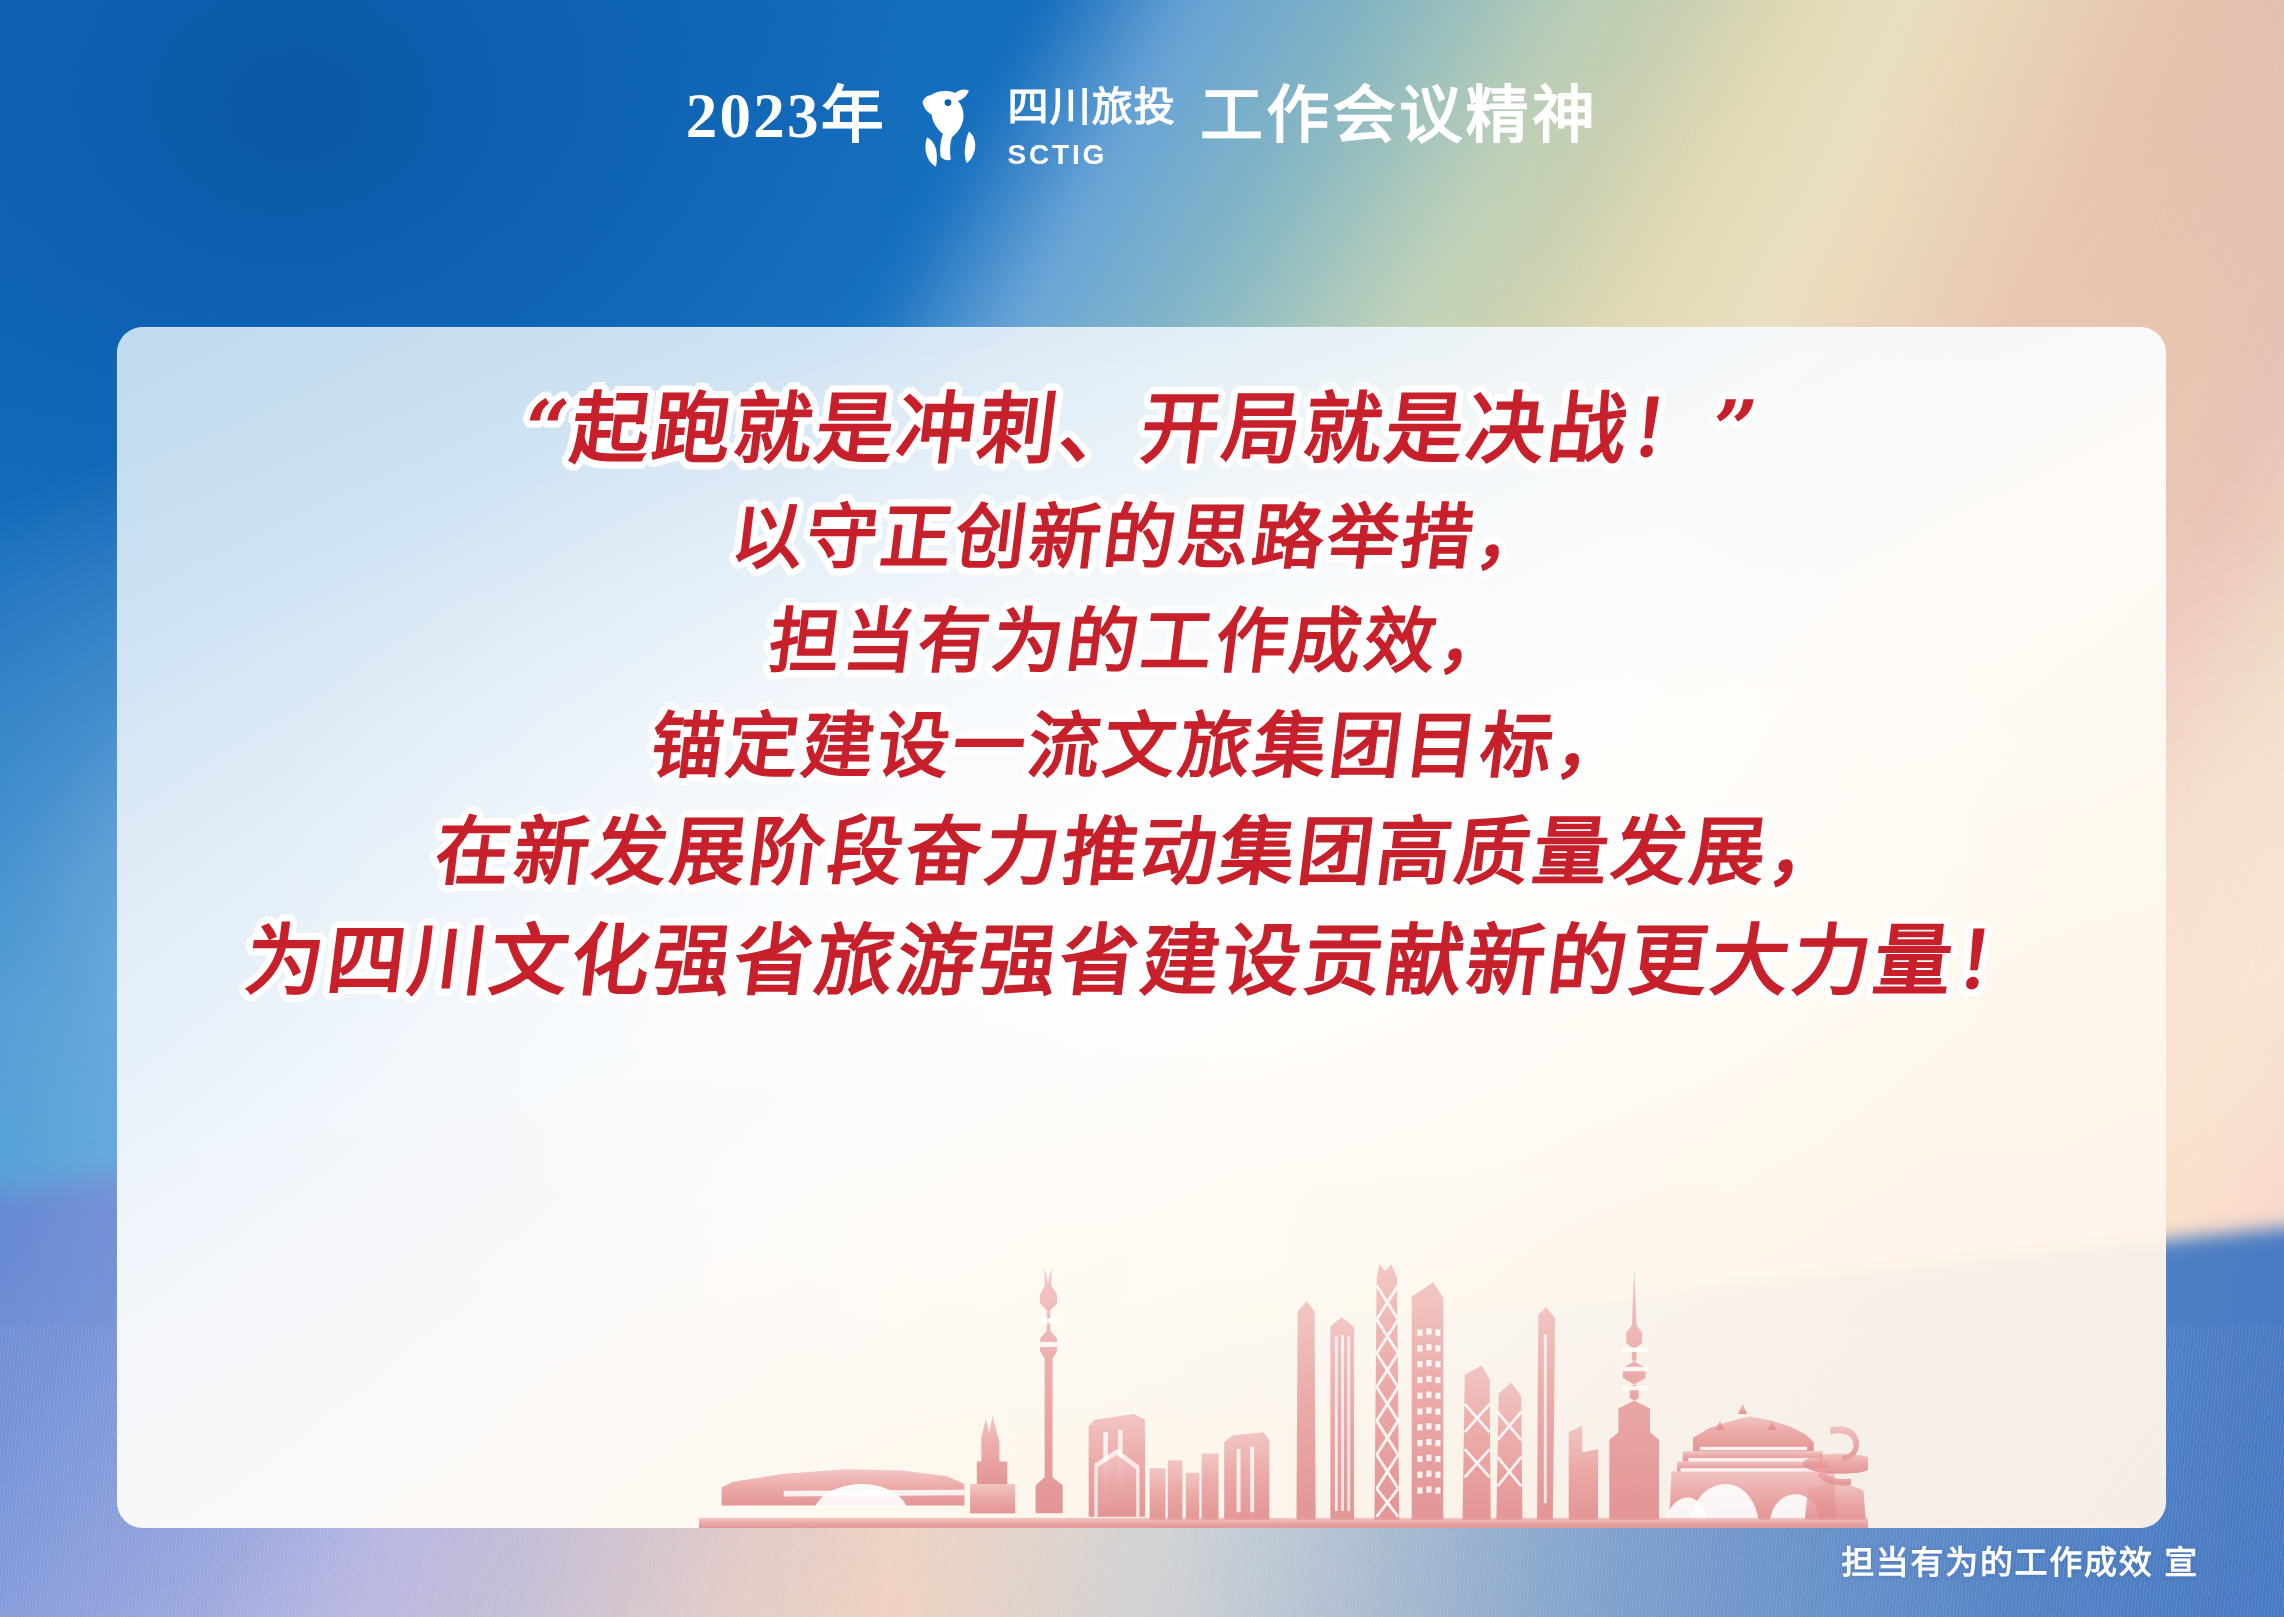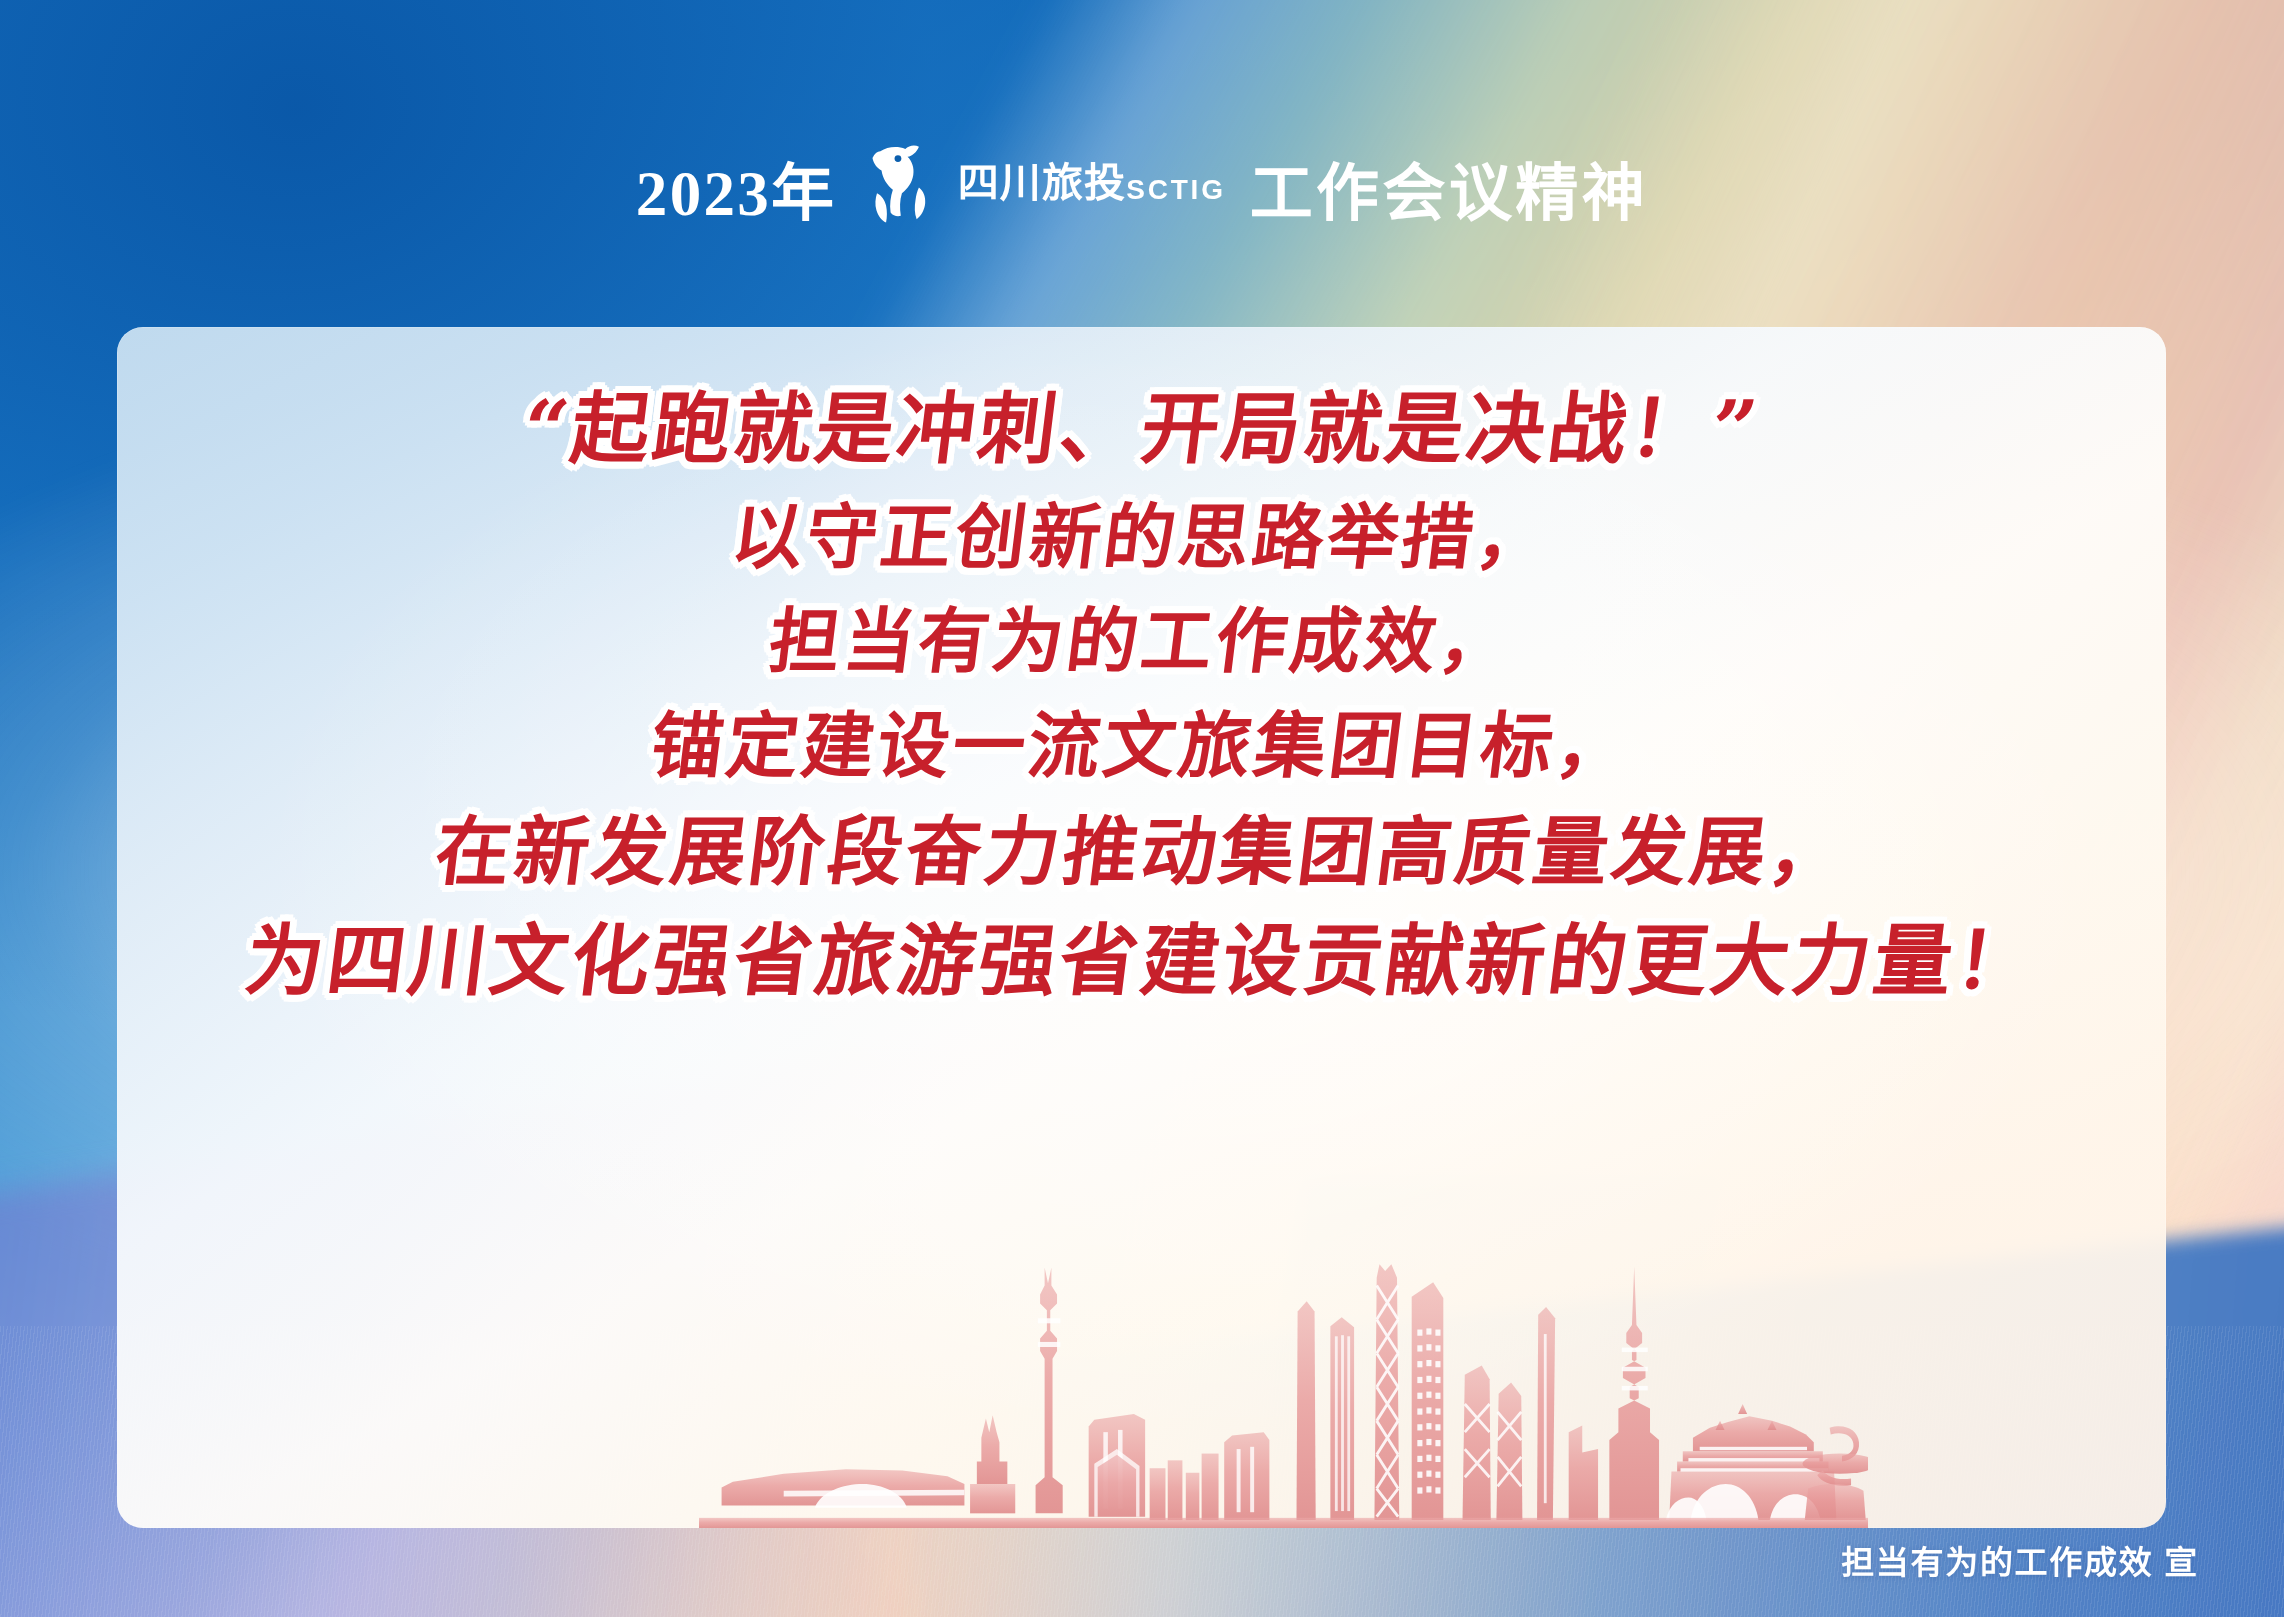--- a/index.html
+++ b/index.html
@@ -126,41 +126,41 @@
     width:18%; height:20%;
     background:linear-gradient(160deg, rgba(140,152,184,.30) 0%, rgba(170,180,204,.10) 55%, rgba(255,255,255,0) 100%);
     transform:skewX(-10deg);
     filter:blur(6.8px);
   }
 
   
   .header{
     position:absolute; left:0; right:0; top:85px;
     height:141px;
-    display:flex; align-items:flex-end; justify-content:center;
+    display:flex; align-items:flex-start; justify-content:center;
     gap:24px;
     z-index:6;
   }
   .header-year,.header-suffix{
     color:#ffffff;
     font-size:63px;
     font-weight:700;
     letter-spacing:2.3px;
     line-height:1;
     white-space:nowrap;
     font-family:"Liberation Serif","DejaVu Serif",serif;
   }
   .header-suffix{ letter-spacing:3.4px; }
 
   .logo{
     display:flex; align-items:center; gap:12.4px;
   }
   .logo-mark{ width:85px; height:85px; display:block; }
   .logo-word{
-    display:flex; flex-direction:row;
+    display:flex; flex-direction:column;
     align-items:flex-start; justify-content:center;
     line-height:1;
   }
   .logo-cn{
     color:#fff; font-size:41px; font-weight:700; letter-spacing:1.1px;
     font-family:"Liberation Sans","DejaVu Sans",sans-serif;
   }
   .logo-en{
     color:#fff; font-size:28px; font-weight:700; letter-spacing:2.8px;
     margin-top:13px;

